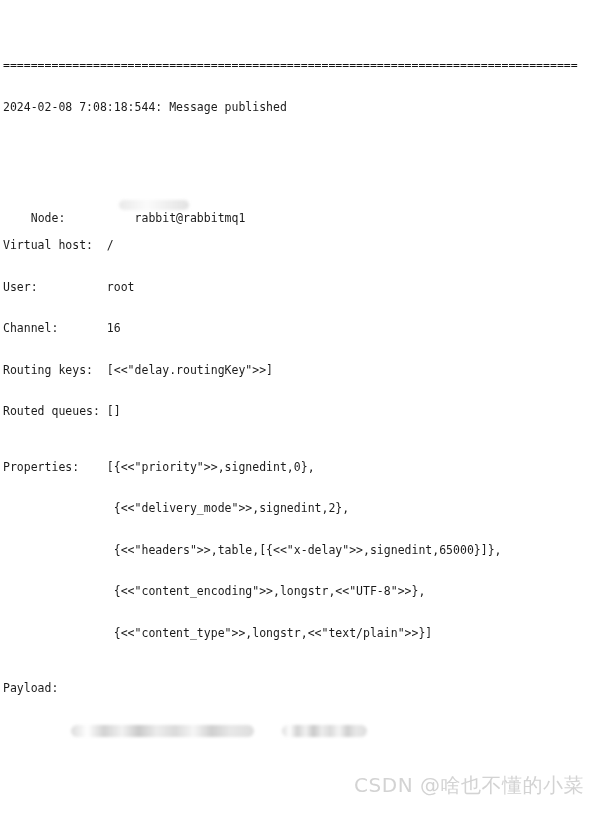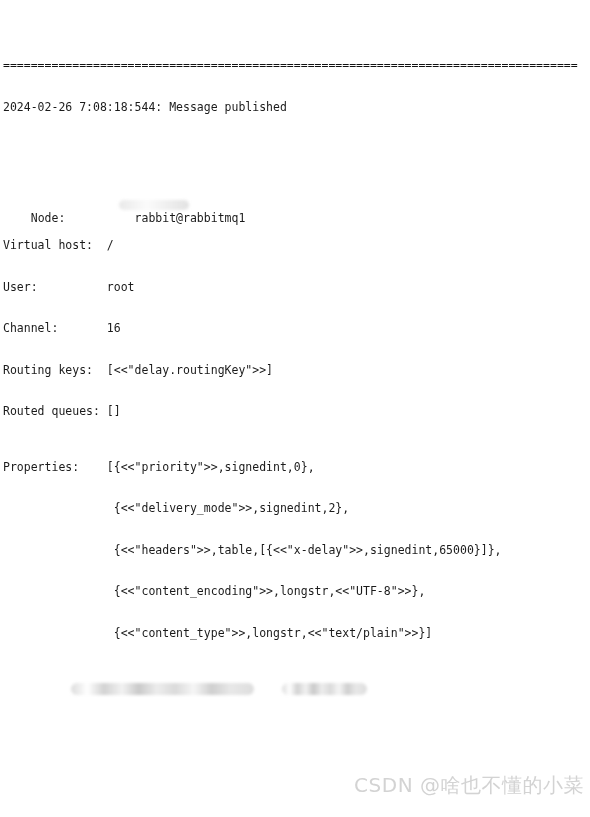--- a/index.html
+++ b/index.html
@@ -66,39 +66,40 @@
     pointer-events: none;
   }
 </style>
 </head>
 <body>
 
 <div id="log">
 
   
   <div class="line sep">===================================================================================</div>
-  <div class="line">2024-02-26 7:08:18:544: Message published</div>
+  <div class="line">2024-02-08 7:08:18:544: Message published</div>
   <div class="blank"></div>
 
   <div class="line">
     <span>Node:          rabbit@rabbitmq1</span>
     <span class="redact node" style="left:116px;width:70px;"></span>
   </div>
   <div class="line">Virtual host:  /</div>
   <div class="line">User:          root</div>
   <div class="line">Channel:       16</div>
   <div class="line">Routing keys:  [&lt;&lt;"delay.routingKey"&gt;&gt;]</div>
   <div class="line">Routed queues: []</div>
 
   <div class="line">Properties:    [{&lt;&lt;"priority"&gt;&gt;,signedint,0},</div>
   <div class="line">                {&lt;&lt;"delivery_mode"&gt;&gt;,signedint,2},</div>
   <div class="line">                {&lt;&lt;"headers"&gt;&gt;,table,[{&lt;&lt;"x-delay"&gt;&gt;,signedint,65000}]},</div>
   <div class="line">                {&lt;&lt;"content_encoding"&gt;&gt;,longstr,&lt;&lt;"UTF-8"&gt;&gt;},</div>
   <div class="line">                {&lt;&lt;"content_type"&gt;&gt;,longstr,&lt;&lt;"text/plain"&gt;&gt;}]</div>
 
+  <div class="line">Payload:</div>
   <div class="line">
     
     <span class="redact" style="left:68px;width:183px;"></span>
     <span class="redact" style="left:279px;width:85px;"></span>
   </div>
   
   
 
   
   

